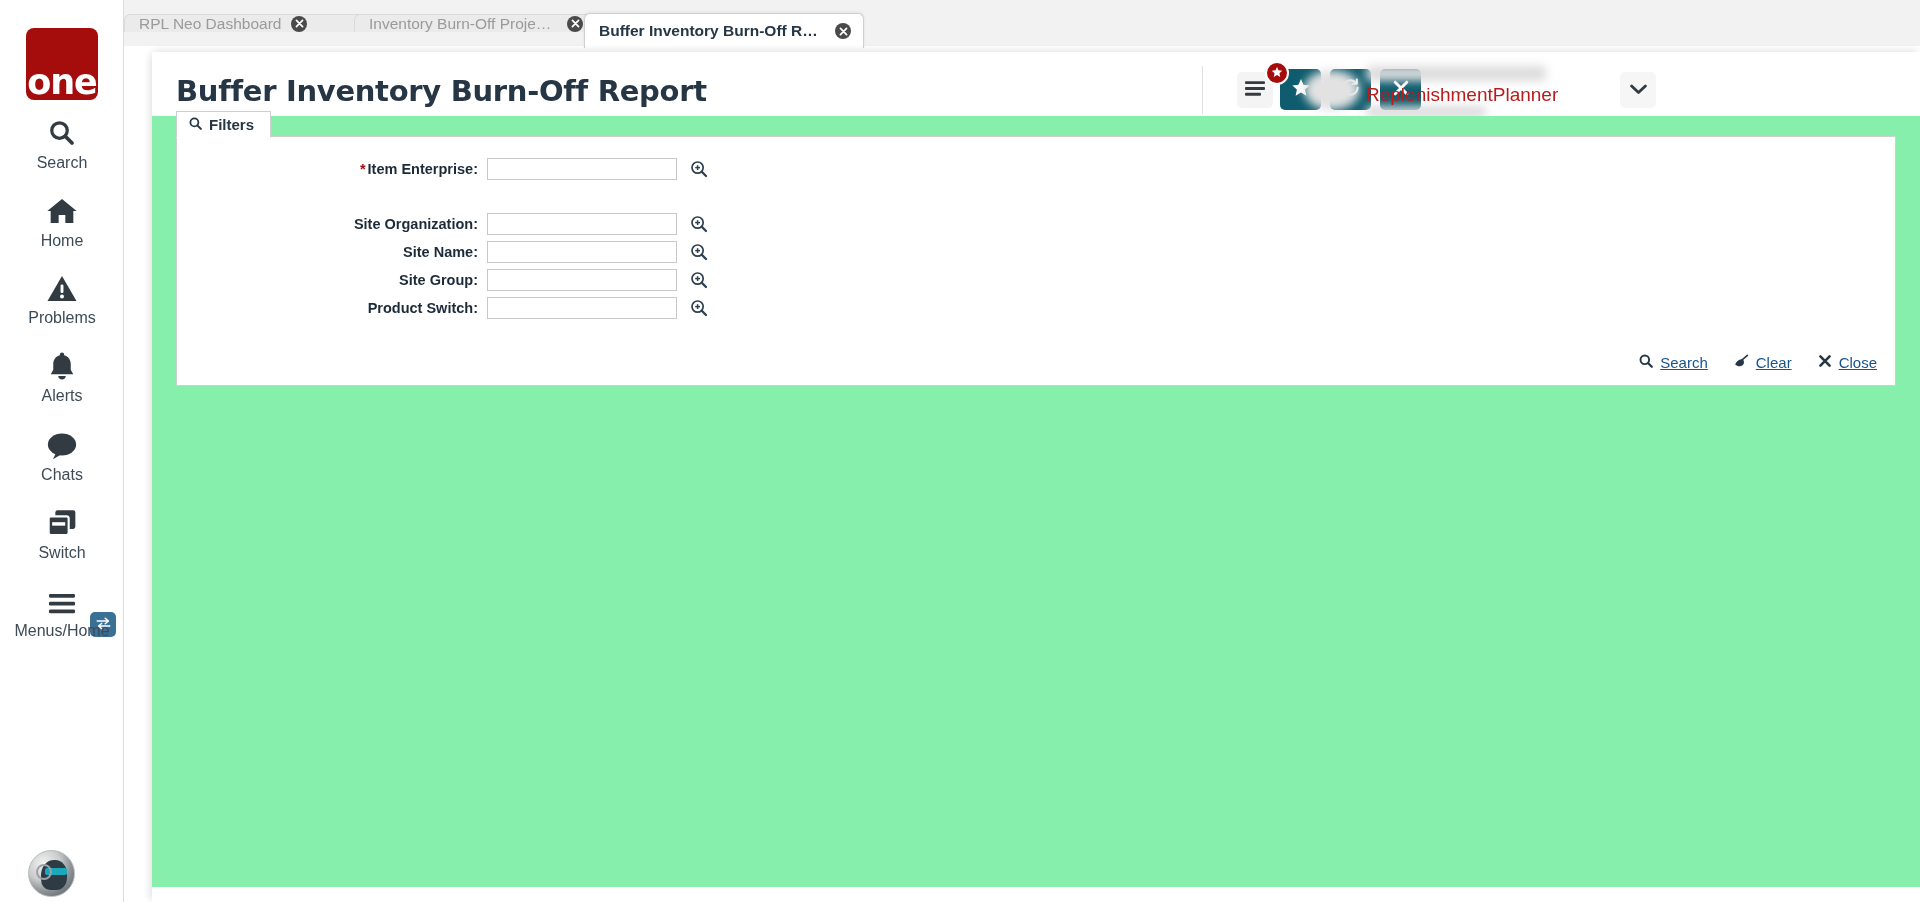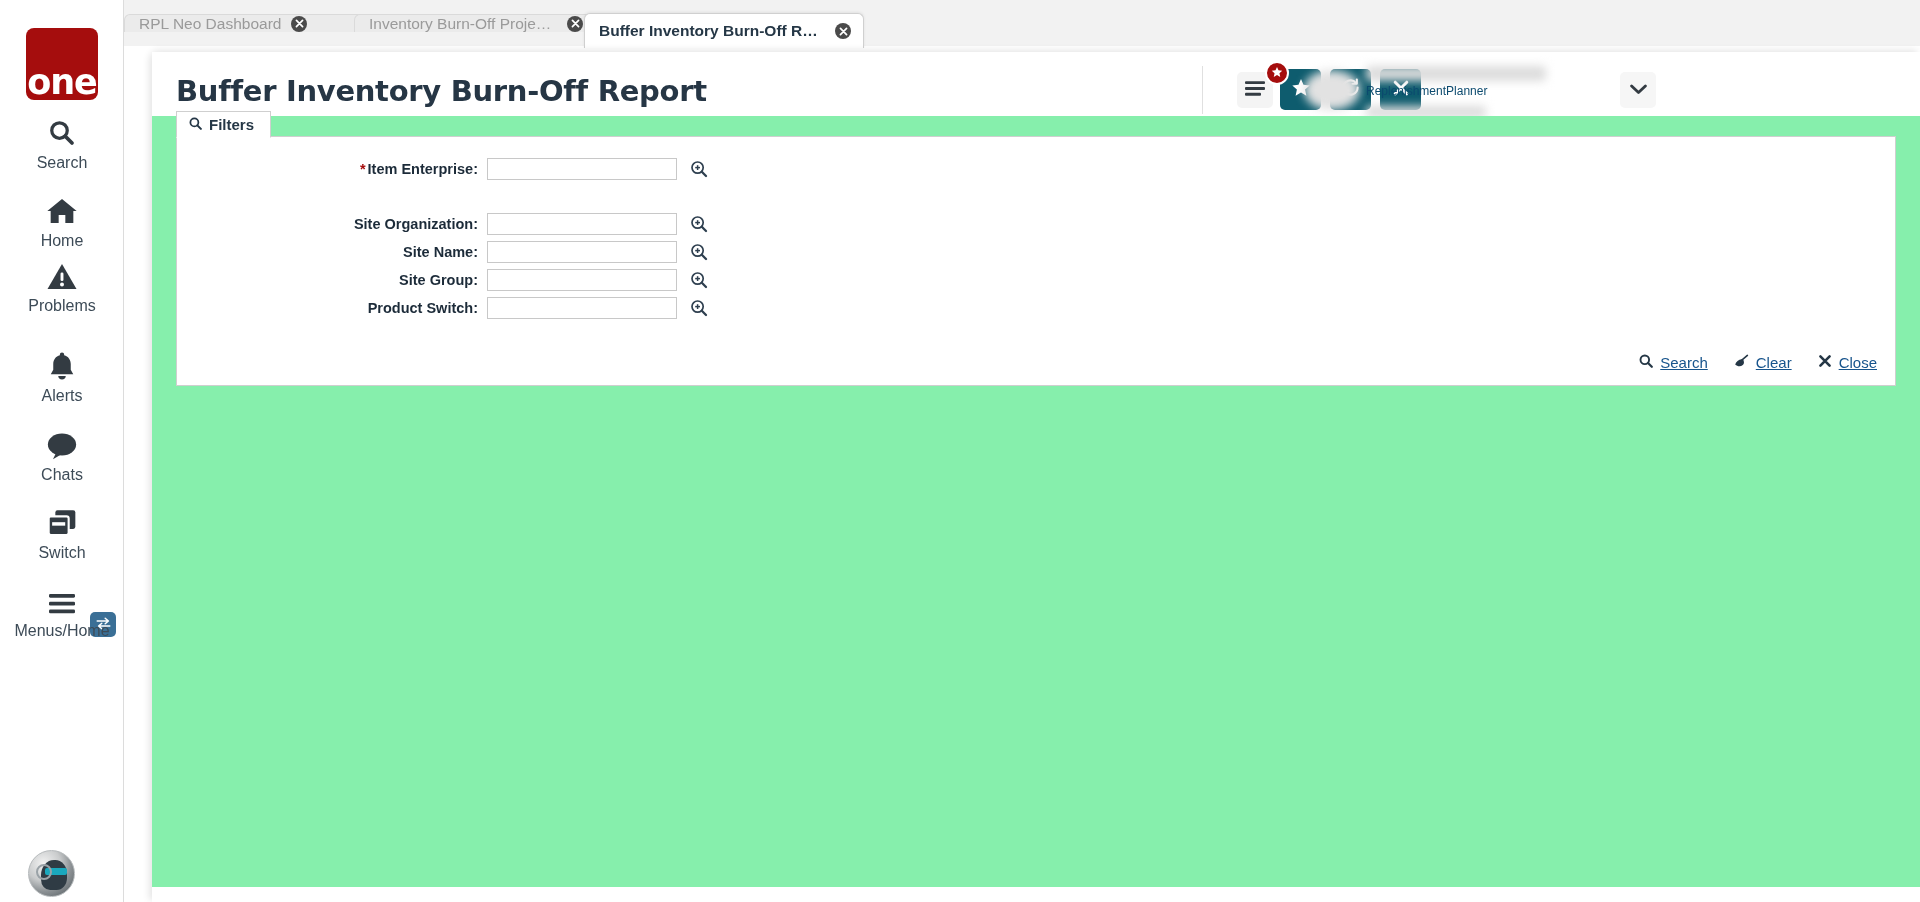--- a/index.html
+++ b/index.html
@@ -140,21 +140,21 @@
   #user-block {
     position: absolute; left: 1152px; top: 10px;
     width: 310px; height: 58px; cursor: pointer;
   }
   .blur-bar {
     position: absolute; background: #dcdcdc;
     filter: blur(5px); border-radius: 4px;
   }
   #user-role {
     position: absolute; left: 62px; top: 22px;
-    font-size: 12px; color: #0c4a6e;
+    font-size: 19px; color: #b91c1c;
   }
   #user-caret {
     position: absolute; left: 1468px; top: 20px;
     width: 36px; height: 36px; border-radius: 5px;
     background: #f6f6f6; display:flex; align-items:center; justify-content:center;
     cursor: pointer;
   }
 
   
   #content-area {
@@ -227,21 +227,21 @@
 
   <div class="rail-item" style="top:186px">
     <div class="rail-icon">
       <svg width="32" height="30" viewBox="0 0 24 22">
           <path d="M12 2 L23 11 L20.5 11 L20.5 20 L14.5 20 L14.5 14 L9.5 14 L9.5 20 L3.5 20 L3.5 11 L1 11 Z" fill="#333b42"></path>
         </svg>
     </div>
     <div class="rail-label">Home</div>
   </div>
 
-  <div class="rail-item" style="top:251px">
+  <div class="rail-item" style="top:263px">
     <div class="rail-icon">
       <svg width="32" height="29" viewBox="0 0 24 22">
           <path d="M12 1.5 L23 20.5 L1 20.5 Z" fill="#333b42"></path>
           <rect x="10.9" y="8" width="2.2" height="6.4" rx="1" fill="#fff"></rect>
           <circle cx="12" cy="17" r="1.5" fill="#fff"></circle>
         </svg>
     </div>
     <div class="rail-label">Problems</div>
   </div>
 

